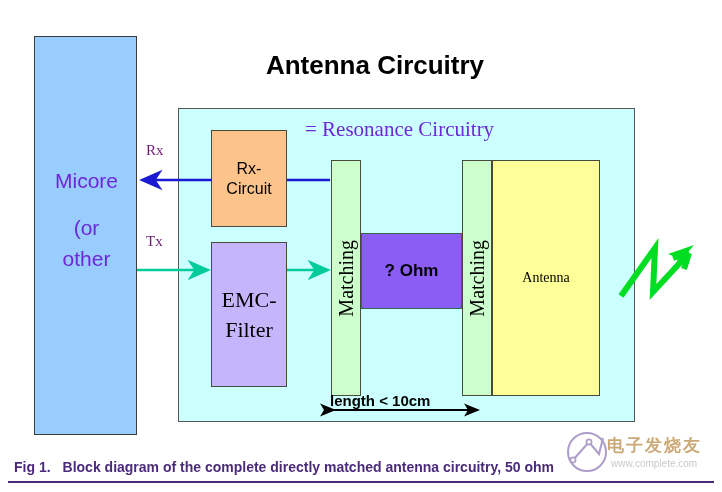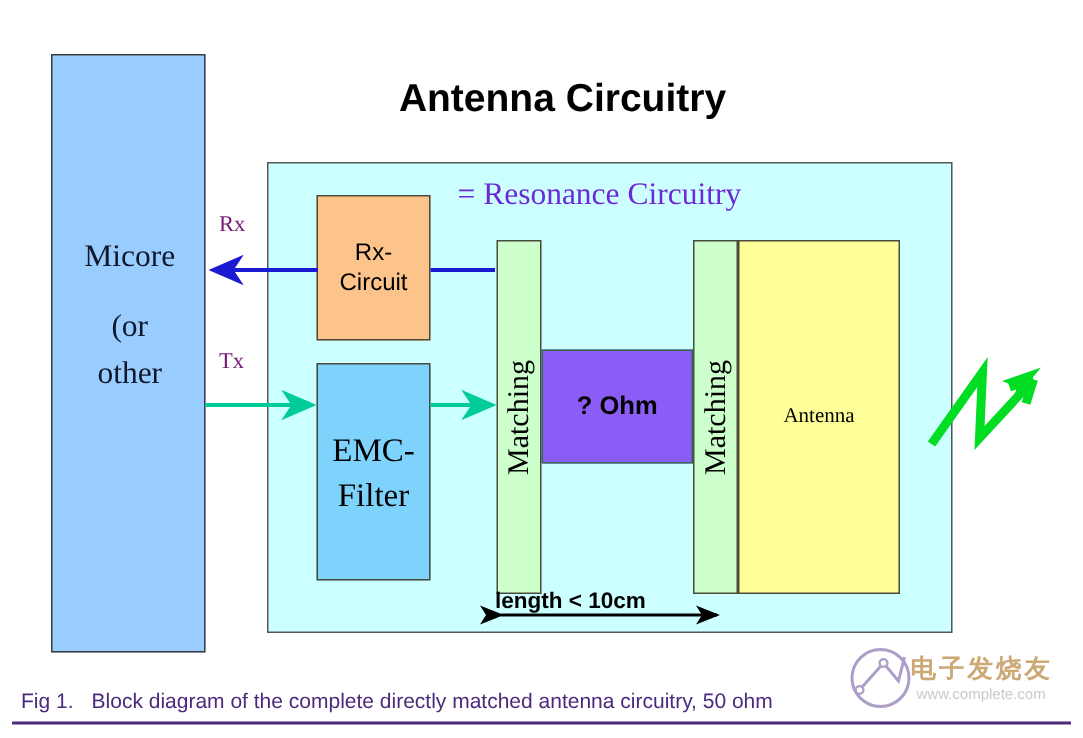--- a/index.html
+++ b/index.html
@@ -43,27 +43,27 @@
     top: 36px;
     width: 103px;
     height: 399px;
     background: #99ccff;
     border: 1.5px solid #3c3c3c;
     box-sizing: border-box;
   }
   .reader-text {
     position: absolute;
     left: 0;
-    top: 118px;
+    top: 128px;
     width: 103px;
     text-align: center;
-    font-family: Liberation Serif, serif;
+    font-family: Liberation Sans, sans-serif;
     font-size: 21px;
     line-height: 31px;
-    color: #0f172a;
+    color: #6d28d9;
   }
   .reader-text .gap { display: block; height: 16px; }
 
   
   .circuitry-box {
     position: absolute;
     left: 178px;
     top: 108px;
     width: 457px;
     height: 314px;
@@ -96,21 +96,21 @@
     width: 76px; height: 97px;
     background: #fcc38b;
     font-family: "Liberation Sans", sans-serif;
     font-size: 16px;
     line-height: 20px;
     color: #000000;
   }
   .emc-filter {
     left: 32px; top: 133px;
     width: 76px; height: 145px;
-    background: #7dd3fc;
+    background: #c4b5fd;
     font-family: "Liberation Serif", serif;
     font-size: 22px;
     line-height: 30px;
     color: #000000;
   }
   .matching {
     width: 30px; height: 236px;
     background: #ccffcc;
     top: 51px;
   }
@@ -181,21 +181,21 @@
     top: 481px;
     width: 706px;
     height: 2px;
     background: #4b2a7b;
   }
   .caption {
     position: absolute;
     left: 14px;
     top: 459px;
     font-family: "Liberation Sans", sans-serif;
-    font-weight: normal;
+    font-weight: bold;
     font-size: 14px;
     color: #4b2a7b;
     white-space: nowrap;
   }
   .caption .fignum { margin-right: 12px; }
 
   
   .watermark {
     position: absolute;
     left: 565px;

